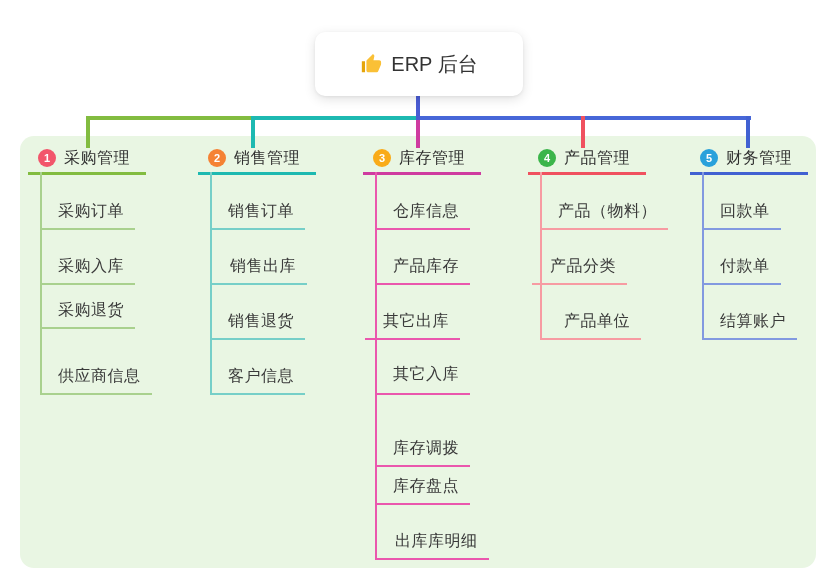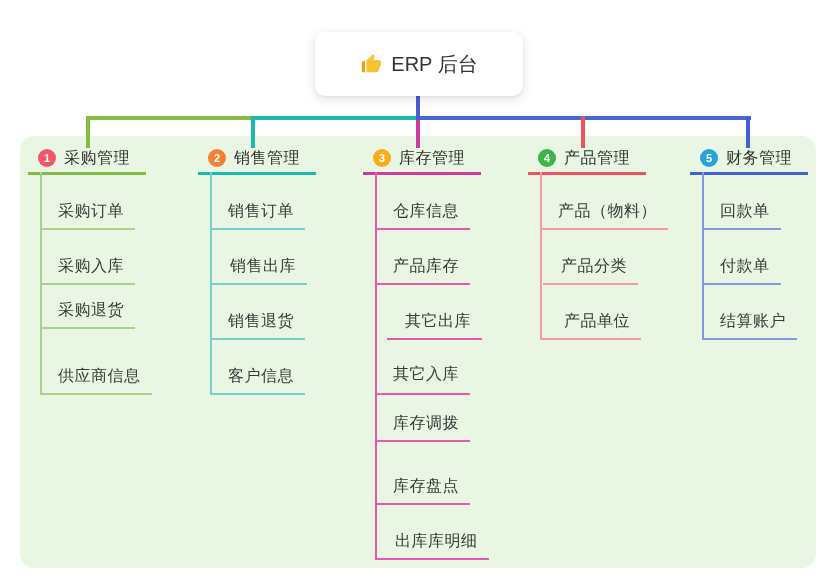--- a/index.html
+++ b/index.html
@@ -85,32 +85,32 @@
       <div class="child" style="left: 210px; top: 256px; border-bottom-color: rgb(118, 207, 200); padding-left: 20px;"><span>销售出库</span></div>
       <div class="child" style="left: 210px; top: 311px; border-bottom-color: rgb(118, 207, 200);"><span>销售退货</span></div>
       <div class="child" style="left: 210px; top: 366px; border-bottom-color: rgb(118, 207, 200); text-align: right;"><span>客户信息</span></div>
       <div class="branch-title" style="left: 363px; top: 147px; border-bottom-color: rgb(207, 59, 160);">
         <span class="badge" style="background: rgb(249, 171, 24);">3</span>
         <span class="branch-label">库存管理</span>
       </div>
       <div class="trunk" style="left: 375px; top: 172px; height: 388px; background: rgb(234, 87, 173);"></div>
       <div class="child" style="left: 375px; top: 201px; border-bottom-color: rgb(234, 87, 173);"><span>仓库信息</span></div>
       <div class="child" style="left: 375px; top: 256px; border-bottom-color: rgb(234, 87, 173);"><span>产品库存</span></div>
-      <div class="child" style="left: 387px; top: 311px; border-bottom-color: rgb(234, 87, 173);"><span>其它出库</span></div>
+      <div class="child" style="left: 365px; top: 311px; border-bottom-color: rgb(234, 87, 173);"><span>其它出库</span></div>
       <div class="child" style="left: 375px; top: 366px; border-bottom-color: rgb(234, 87, 173); font-family: Liberation Mono, monospace;"><span>其它入库</span></div>
-      <div class="child" style="left: 375px; top: 413px; border-bottom-color: rgb(234, 87, 173); text-align: right;"><span>库存调拨</span></div>
+      <div class="child" style="left: 375px; top: 438px; border-bottom-color: rgb(234, 87, 173); text-align: right;"><span>库存调拨</span></div>
       <div class="child" style="left: 375px; top: 476px; border-bottom-color: rgb(234, 87, 173);"><span>库存盘点</span></div>
       <div class="child" style="left: 375px; top: 531px; border-bottom-color: rgb(234, 87, 173); padding-left: 20px;"><span>出库库明细</span></div>
       <div class="branch-title" style="left: 528px; top: 147px; border-bottom-color: rgb(240, 81, 95);">
         <span class="badge" style="background: rgb(59, 181, 74);">4</span>
         <span class="branch-label">产品管理</span>
       </div>
       <div class="trunk" style="left: 540px; top: 172px; height: 168px; background: rgb(247, 155, 162);"></div>
       <div class="child" style="left: 540px; top: 201px; border-bottom-color: rgb(247, 155, 162);"><span>产品（物料）</span></div>
-      <div class="child" style="left: 543px; top: 256px; border-bottom-color: rgb(247, 155, 162);"><span>产品分类</span></div>
+      <div class="child" style="left: 532px; top: 256px; border-bottom-color: rgb(247, 155, 162);"><span>产品分类</span></div>
       <div class="child" style="left: 540px; top: 311px; border-bottom-color: rgb(247, 155, 162); padding-left: 24px;"><span>产品单位</span></div>
       <div class="branch-title" style="left: 690px; top: 147px; border-bottom-color: rgb(65, 97, 210);">
         <span class="badge" style="background: rgb(41, 161, 219);">5</span>
         <span class="branch-label">财务管理</span>
       </div>
       <div class="trunk" style="left: 702px; top: 172px; height: 168px; background: rgb(130, 153, 224);"></div>
       <div class="child" style="left: 702px; top: 201px; border-bottom-color: rgb(130, 153, 224);"><span>回款单</span></div>
       <div class="child" style="left: 702px; top: 256px; border-bottom-color: rgb(130, 153, 224);"><span>付款单</span></div>
       <div class="child" style="left: 702px; top: 311px; border-bottom-color: rgb(130, 153, 224);"><span>结算账户</span></div>
     </div>

